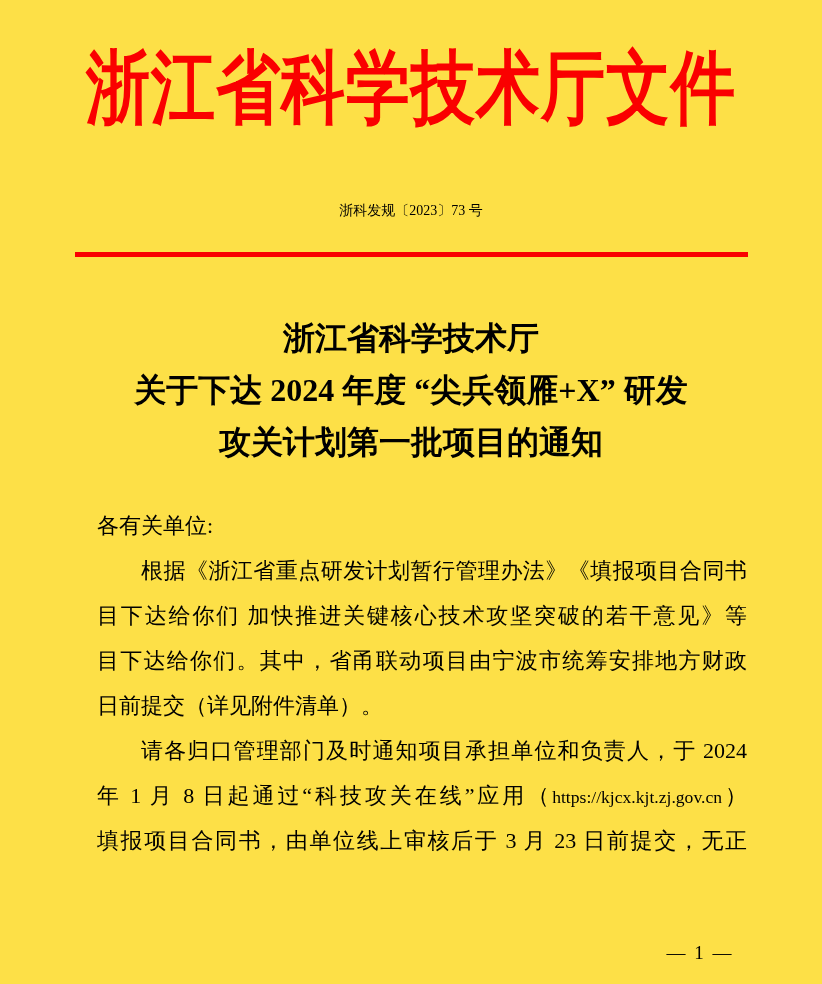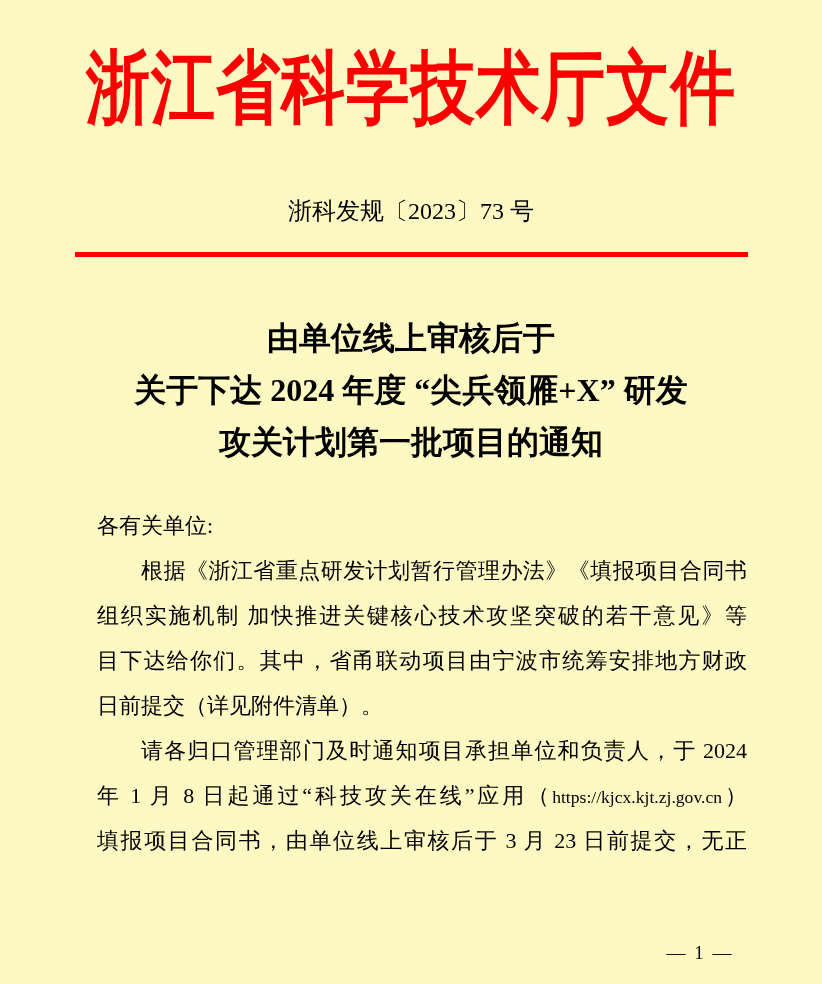--- a/index.html
+++ b/index.html
@@ -4,21 +4,21 @@
 <style>
   html, body {
     margin: 0;
     padding: 0;
     background: #ffffff;
   }
   .page {
     position: relative;
     width: 822px;
     height: 984px;
-    background: #fef9c3;
+    background: #fde047;
     overflow: hidden;
     font-family: "Liberation Serif", "DejaVu Serif", serif;
     color: #000000;
   }
   
   .red-header {
     position: absolute;
     top: 42px;
     left: 0;
     width: 822px;
@@ -32,21 +32,21 @@
     transform-origin: center 0;
     white-space: nowrap;
   }
   
   .doc-number {
     position: absolute;
     top: 196px;
     left: 0;
     width: 822px;
     text-align: center;
-    font-size: 24px;
+    font-size: 14px;
     line-height: 30px;
     color: #000000;
   }
   
   .red-line {
     position: absolute;
     top: 252px;
     left: 75px;
     width: 673px;
     height: 5px;
@@ -109,29 +109,29 @@
 
 <div class="page">
 
   <div class="red-header">浙江省科学技术厅文件</div>
 
   <div class="doc-number">浙科发规〔2023〕73 号</div>
 
   <div class="red-line"></div>
 
   <div class="notice-title">
-    <div>由单位线上审核后于</div>
+    <div>浙江省科学技术厅</div>
     <div>关于下达 2024 年度 “尖兵领雁+X” 研发</div>
     <div>攻关计划第一批项目的通知</div>
   </div>
 
   <div class="doc-body">
       <div class="body-line no-stretch">各有关单位:</div>
       <div class="body-line indent">根据《浙江省重点研发计划暂行管理办法》《填报项目合同书</div>
-      <div class="body-line">组织实施机制 加快推进关键核心技术攻坚突破的若干意见》等</div>
+      <div class="body-line">目下达给你们 加快推进关键核心技术攻坚突破的若干意见》等</div>
       <div class="body-line">目下达给你们。其中，省甬联动项目由宁波市统筹安排地方财政</div>
       <div class="body-line no-stretch">日前提交（详见附件清单）。</div>
       <div class="body-line indent">请各归口管理部门及时通知项目承担单位和负责人，于 2024</div>
       <div class="body-line">年 1 月 8 日起通过“科技攻关在线”应用（<span class="latin-run">https://kjcx.kjt.zj.gov.cn</span>）</div>
       <div class="body-line">填报项目合同书，由单位线上审核后于 3 月 23 日前提交，无正</div>
     </div>
 
   <div class="page-number">— 1 —</div>
 
 </div>

